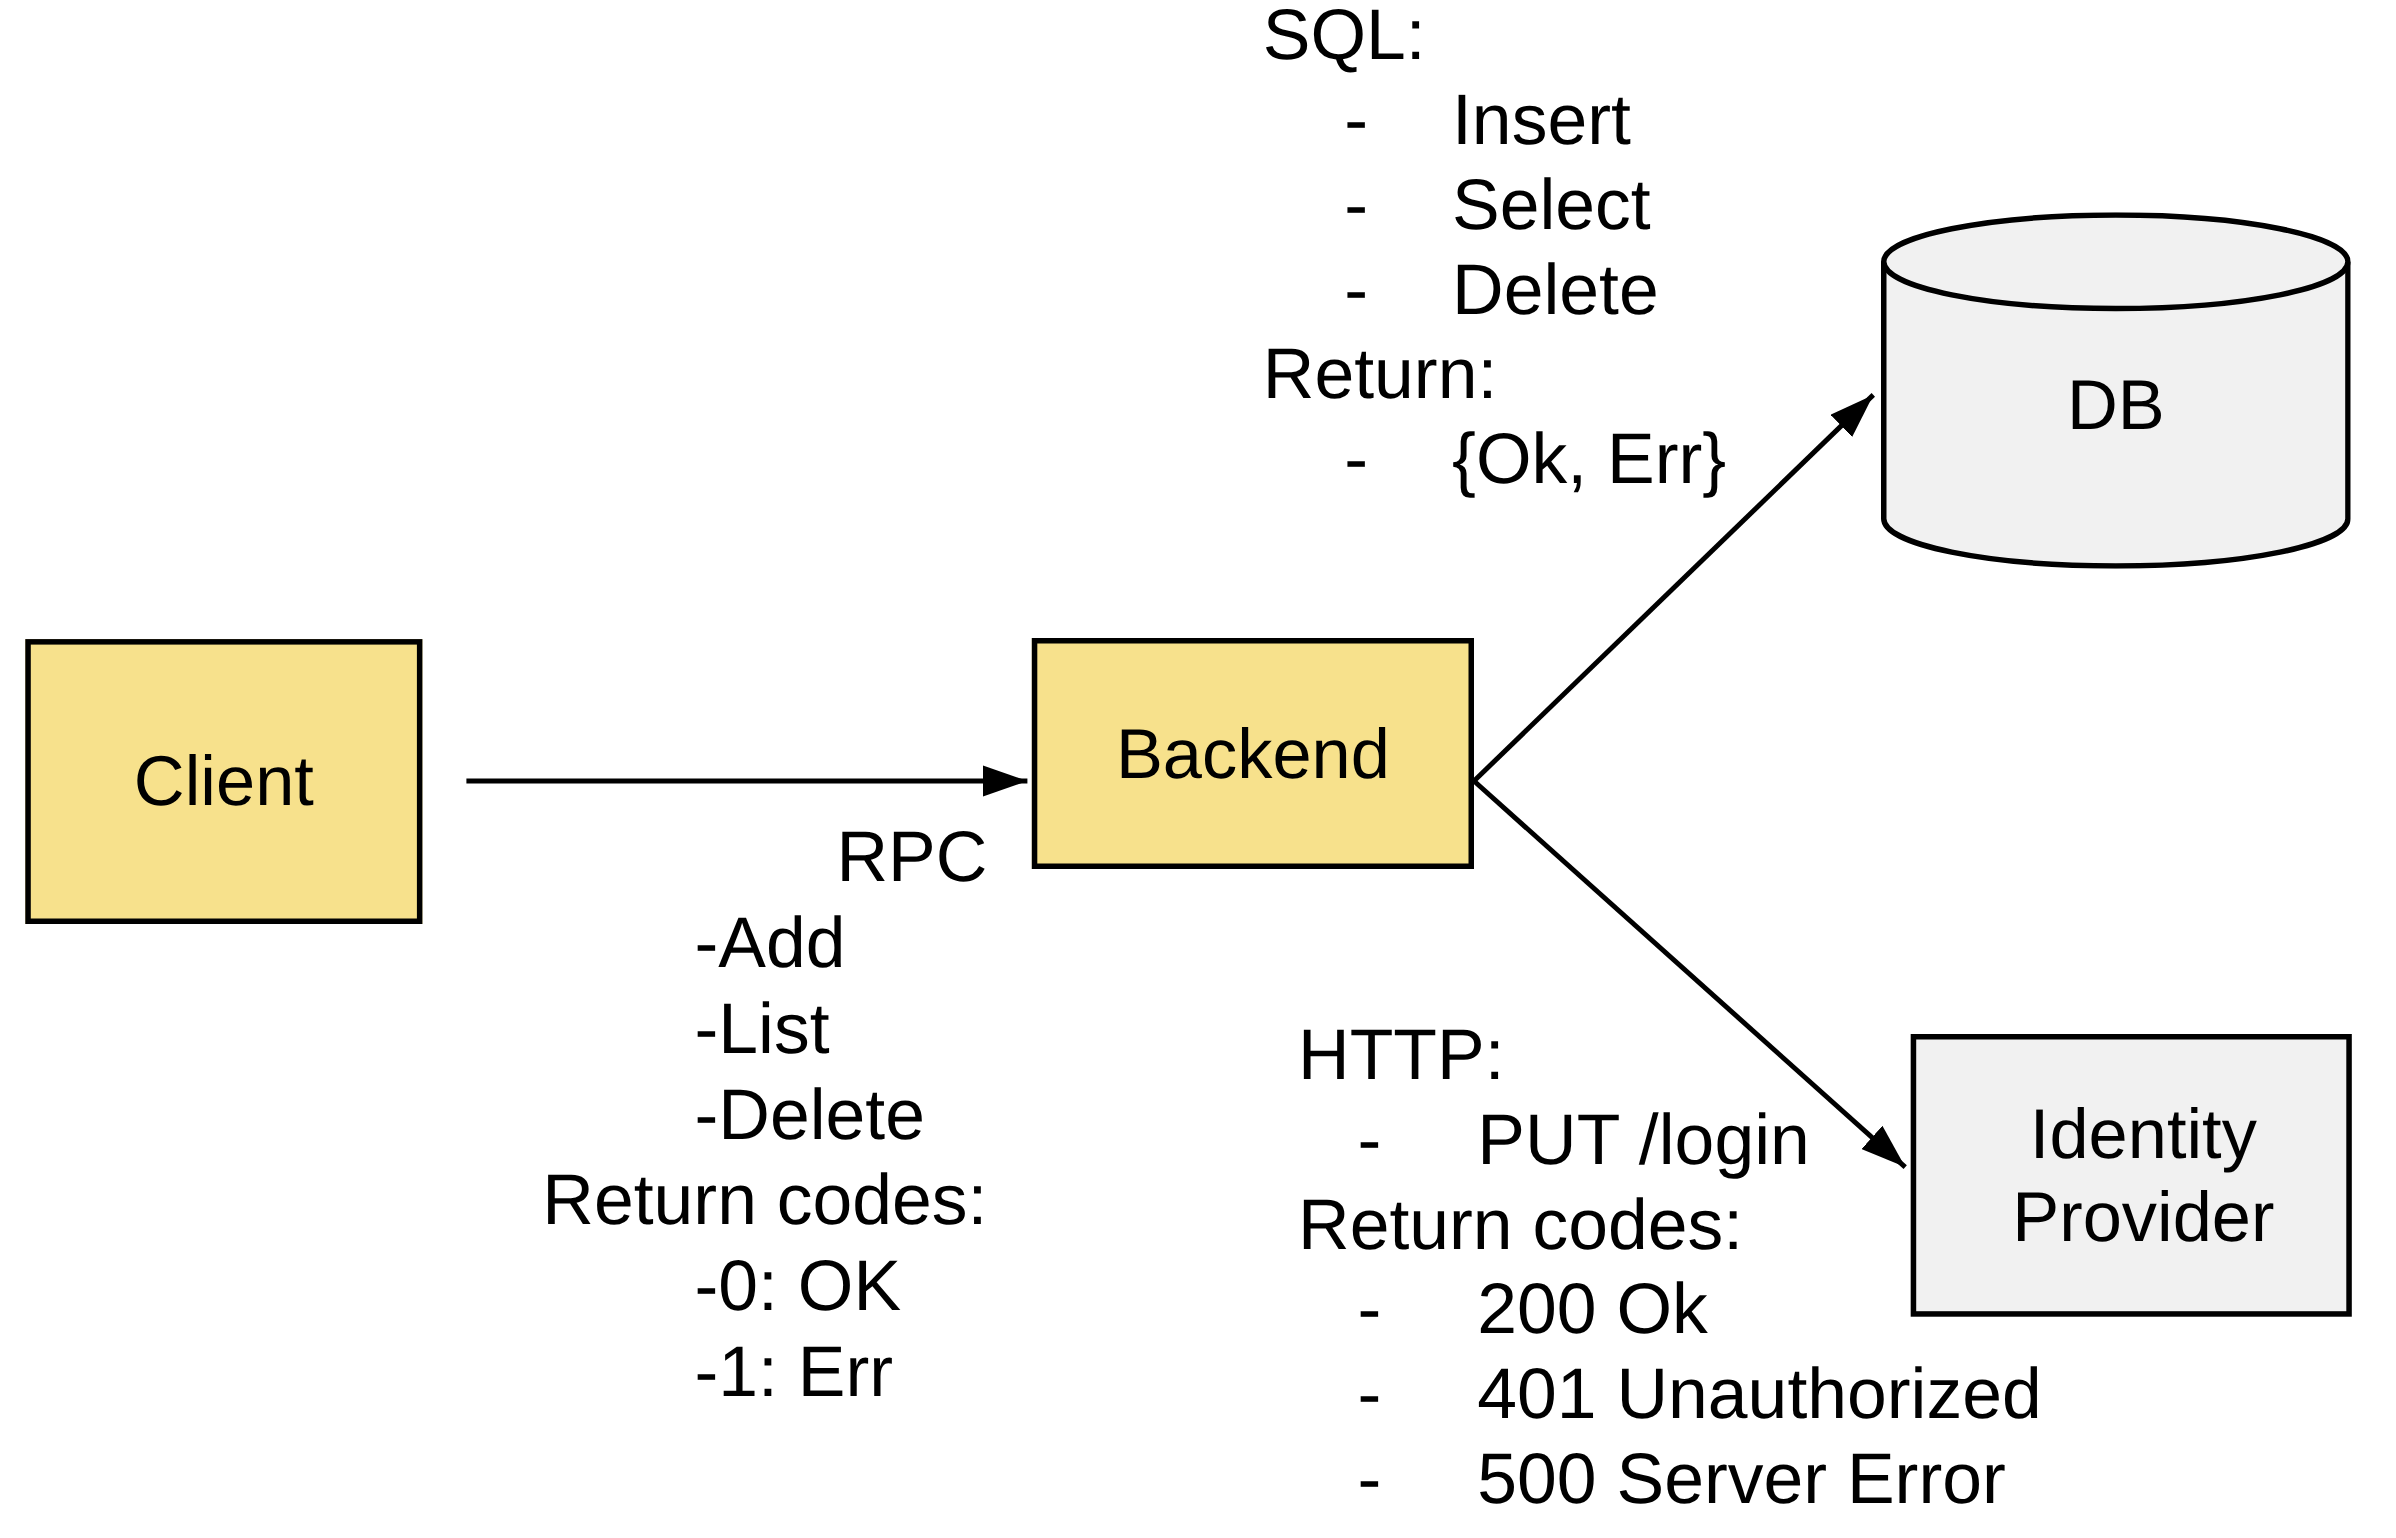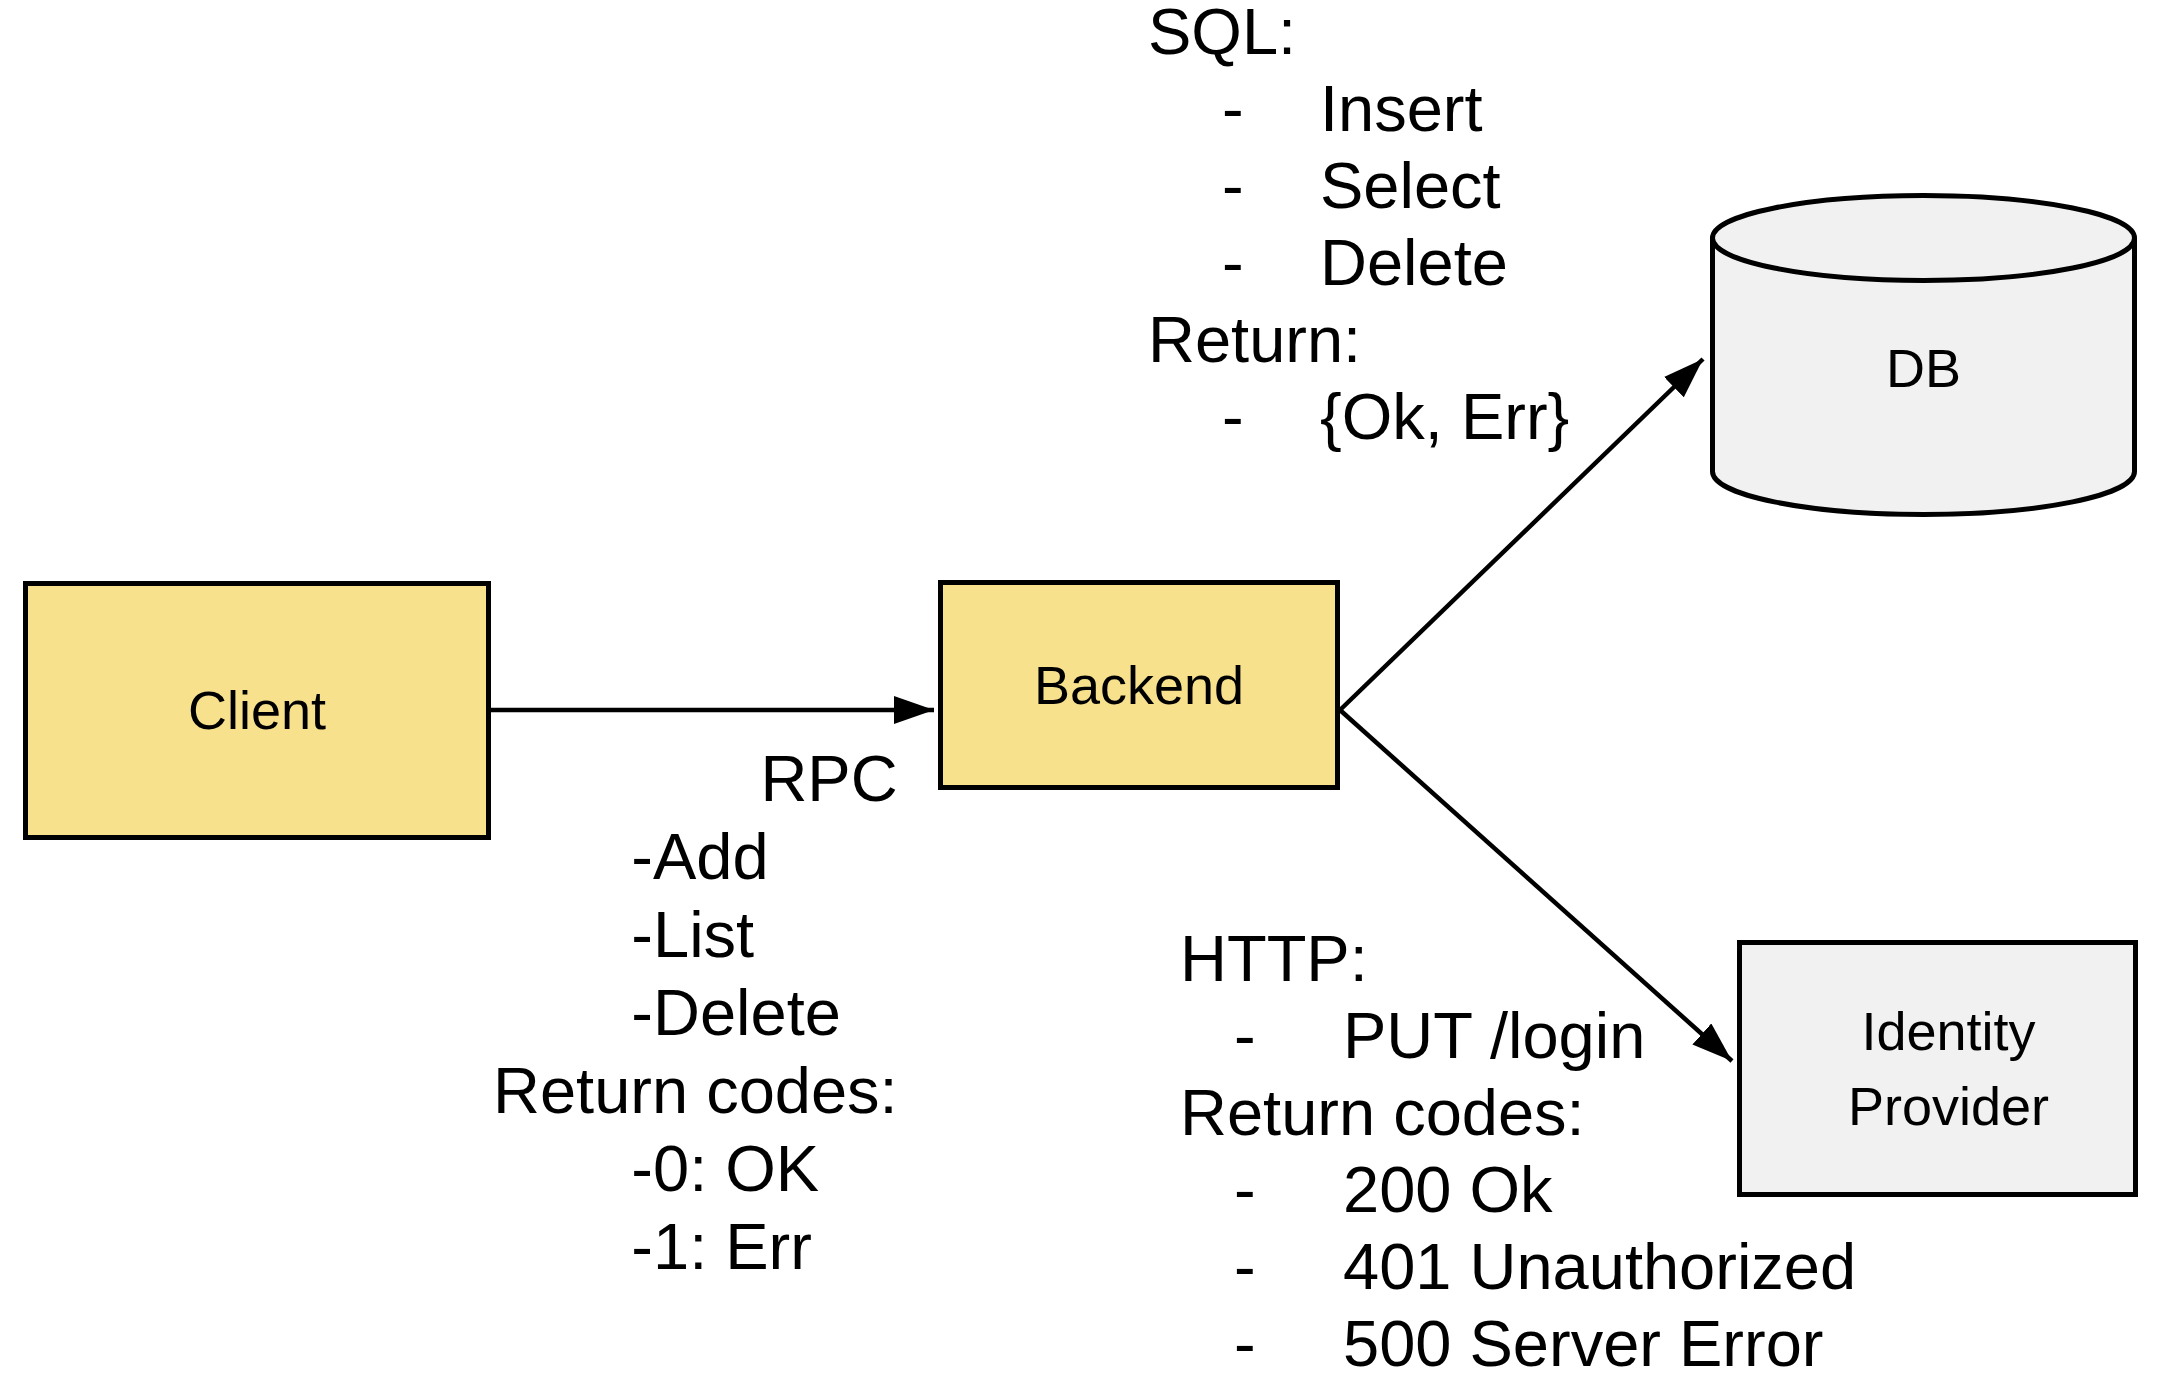--- a/index.html
+++ b/index.html
@@ -35,25 +35,25 @@
     position: absolute;
     box-sizing: border-box;
     border: 5px solid var(--border, #000000);
     display: flex;
     align-items: center;
     justify-content: center;
     text-align: center;
   }
   .node-yellow { background: var(--node-yellow, #f7e18c); }
   .node-gray   { background: var(--node-gray, #f1f1f1); padding-left: 22px; }
-  .client  { left: 23px;   top: 581px; width: 468px; height: 259px; }
+  .client  { left: 23px;   top: 581px; width: 361px; height: 259px; }
   .backend { left: 938px;  top: 580px; width: 402px; height: 210px; }
   .idp     { left: 1737px; top: 940px; width: 401px; height: 257px; }
   .node-label {
-    font-size: 54px;
+    font-size: 64px;
     line-height: 75px;
     white-space: nowrap;
   }
   .idp-line { display: block; }
 
   
   .cylinder {
     position: absolute;
     left: 1710px; top: 193px;
     width: 427px; height: 324px;

